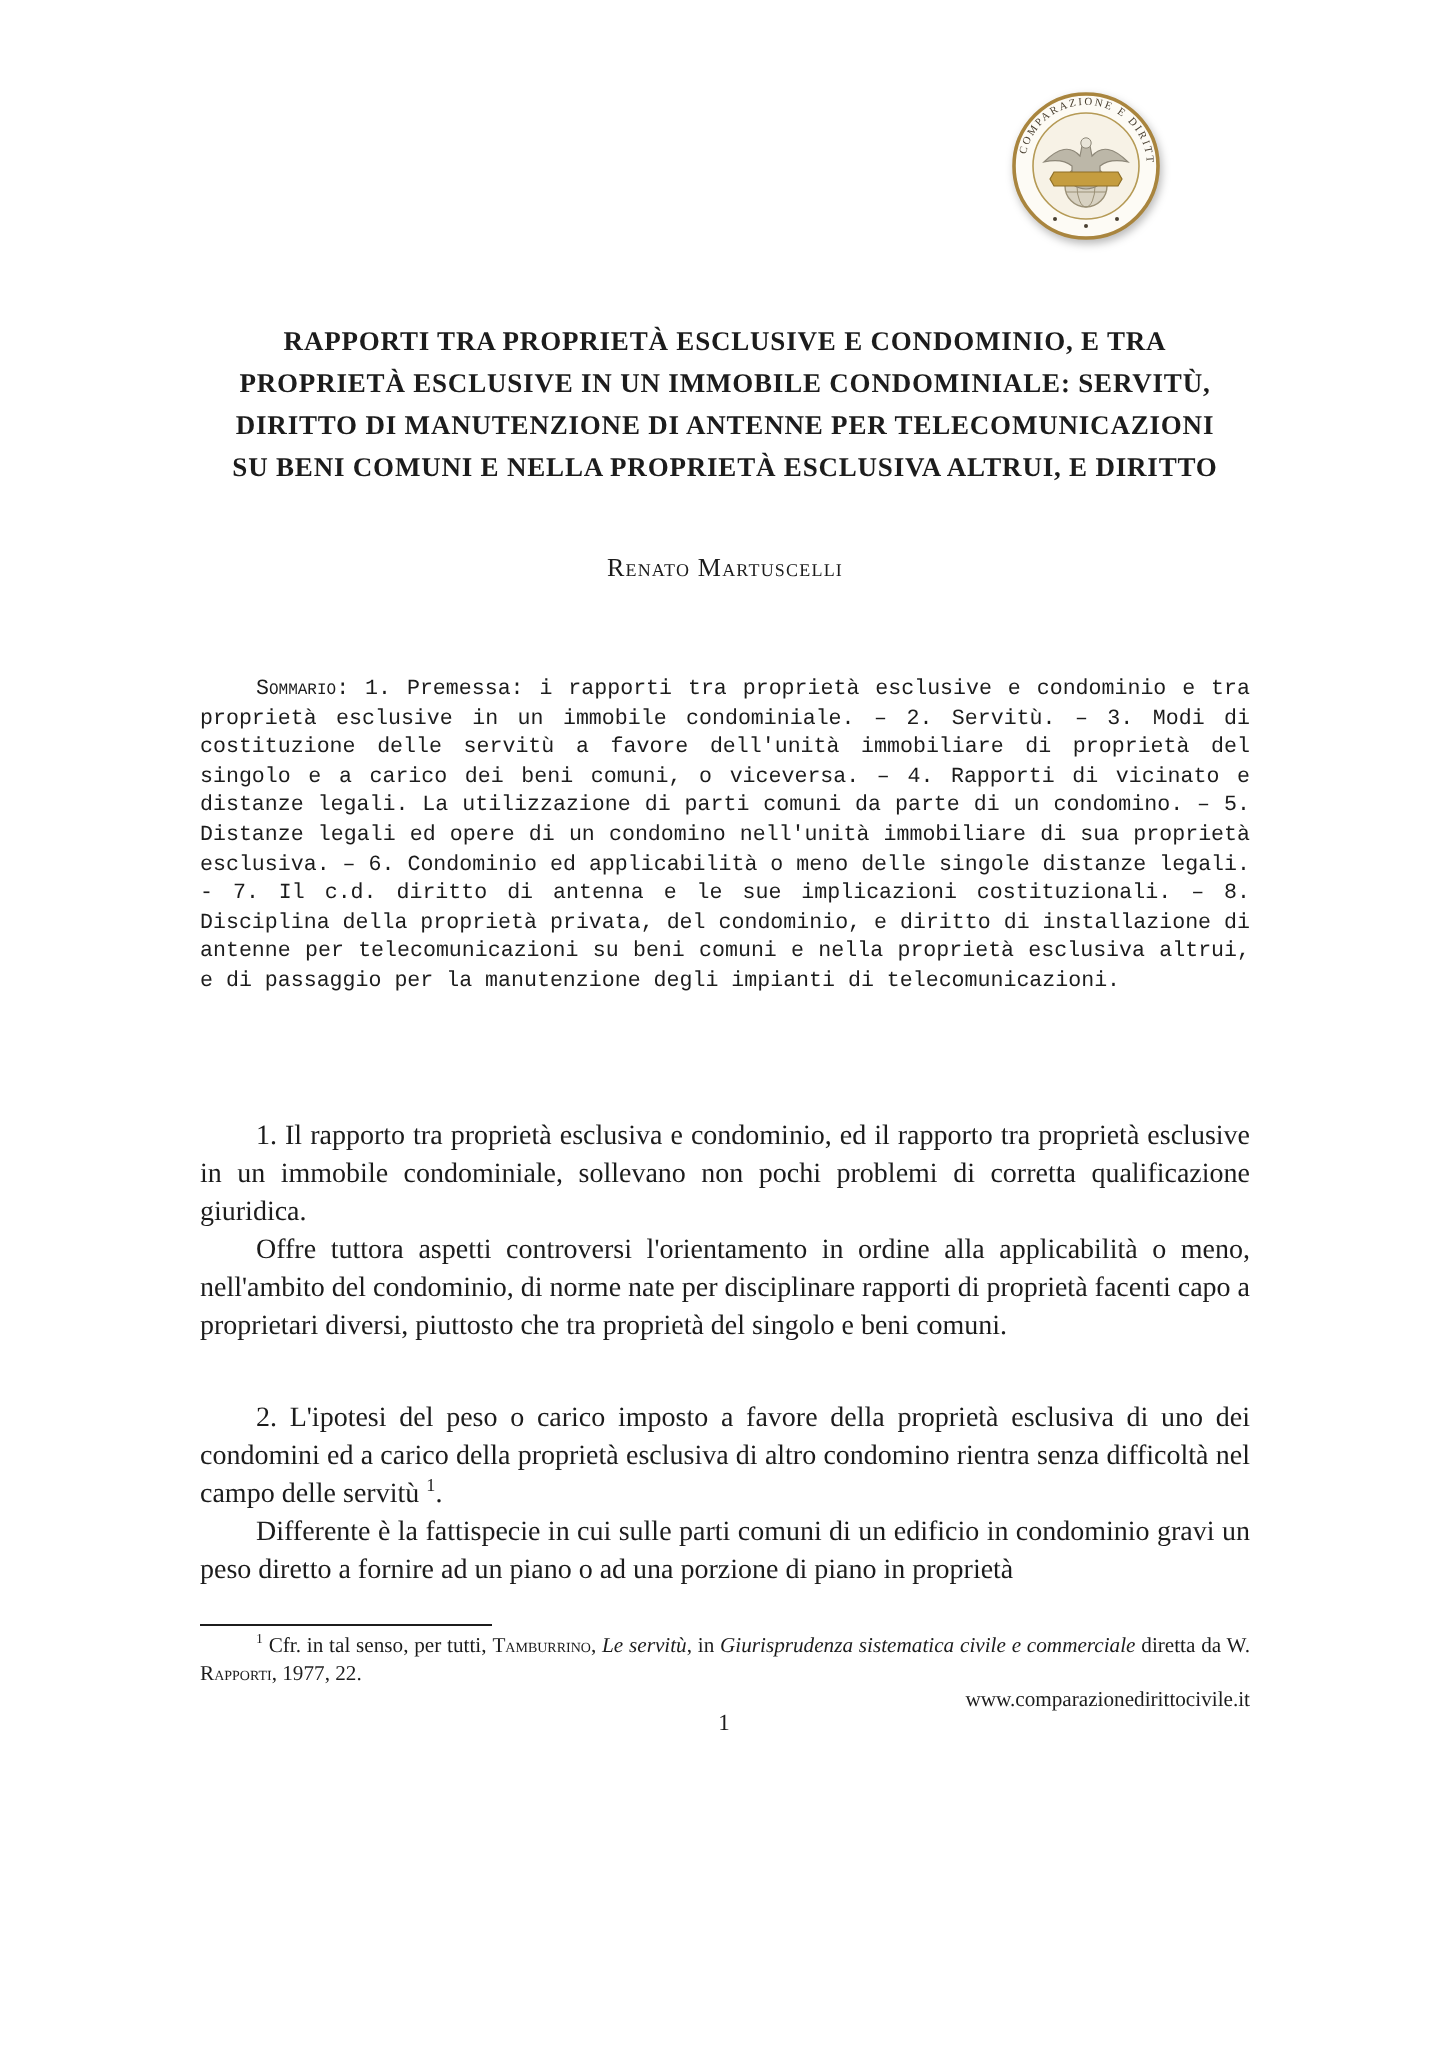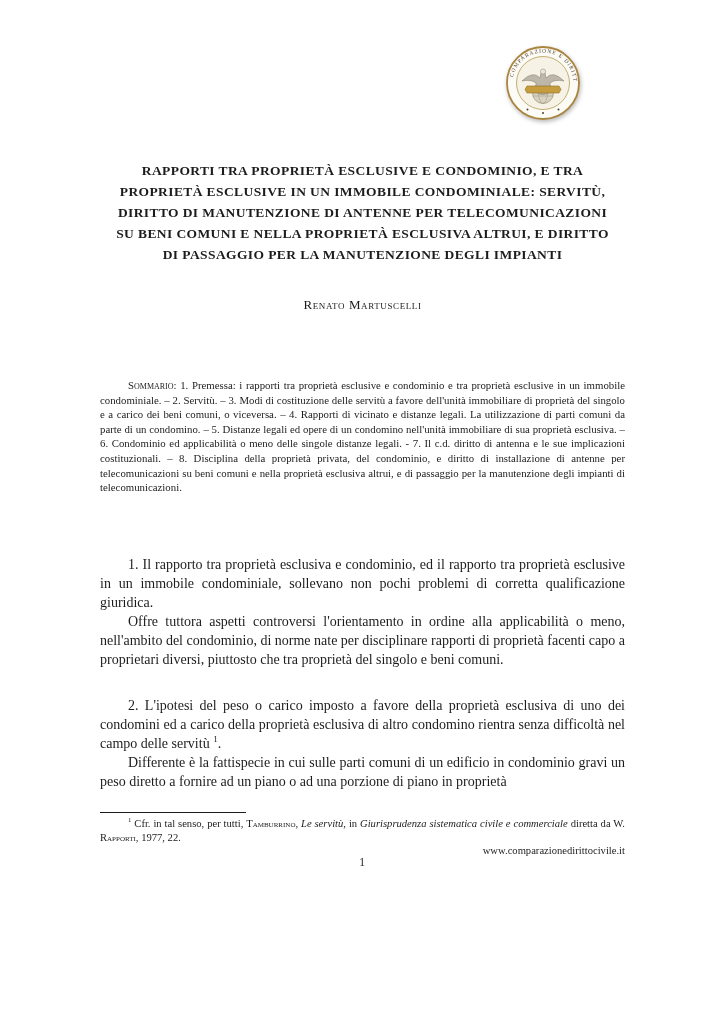--- a/index.html
+++ b/index.html
@@ -40,25 +40,26 @@
   }
   .title .tline { display: block; }
   .author {
     margin-top: 32px;
     text-align: center;
     font-variant: small-caps;
     font-size: 13px;
     letter-spacing: 0.6px;
   }
   .sommario {
-    margin-top: 65px;
+    margin-top: 46px;
     font-size: 10.8px;
     line-height: 14.6px;
     text-align: justify;
     text-indent: 28px;
+    font-family: Liberation Mono, monospace;
   }
   .sc { font-variant: small-caps; }
   .it { font-style: italic; }
   .bodyp {
     font-size: 14px;
     line-height: 19px;
     text-align: justify;
     text-indent: 28px;
   }
   .bodyp.first { margin-top: 60px; }
@@ -131,21 +132,20 @@
     </svg>
   </div>
 
   <div class="content">
 
     <h1 class="title">
       <span class="tline">RAPPORTI TRA PROPRIETÀ ESCLUSIVE E CONDOMINIO, E TRA</span>
       <span class="tline">PROPRIETÀ ESCLUSIVE IN UN IMMOBILE CONDOMINIALE: SERVITÙ,</span>
       <span class="tline">DIRITTO DI MANUTENZIONE DI ANTENNE PER TELECOMUNICAZIONI</span>
       <span class="tline">SU BENI COMUNI E NELLA PROPRIETÀ ESCLUSIVA ALTRUI, E DIRITTO</span>
-      <span class="tline">DI PASSAGGIO PER LA MANUTENZIONE DEGLI IMPIANTI</span>
     </h1>
 
     <div class="author">Renato Martuscelli</div>
 
     <p class="sommario">
       <span class="sc">Sommario:</span><span> 1. Premessa: i rapporti tra proprietà esclusive e condominio e tra proprietà esclusive in un immobile condominiale. – 2. Servitù. – 3. Modi di costituzione delle servitù a favore dell'unità immobiliare di proprietà del singolo e a carico dei beni comuni, o viceversa. – 4. Rapporti di vicinato e distanze legali. La utilizzazione di parti comuni da parte di un condomino. – 5. Distanze legali ed opere di un condomino nell'unità immobiliare di sua proprietà esclusiva. – 6. Condominio ed applicabilità o meno delle singole distanze legali. - 7. Il c.d. diritto di antenna e le sue implicazioni costituzionali. – 8. Disciplina della proprietà privata, del condominio, e diritto di installazione di antenne per telecomunicazioni su beni comuni e nella proprietà esclusiva altrui, e di passaggio per la manutenzione degli impianti di telecomunicazioni.</span>
     </p>
 
     <p class="bodyp first"><span>1. Il rapporto tra proprietà esclusiva e condominio, ed il rapporto tra proprietà esclusive in un immobile condominiale, sollevano non pochi problemi di corretta qualificazione giuridica.</span></p>
 

